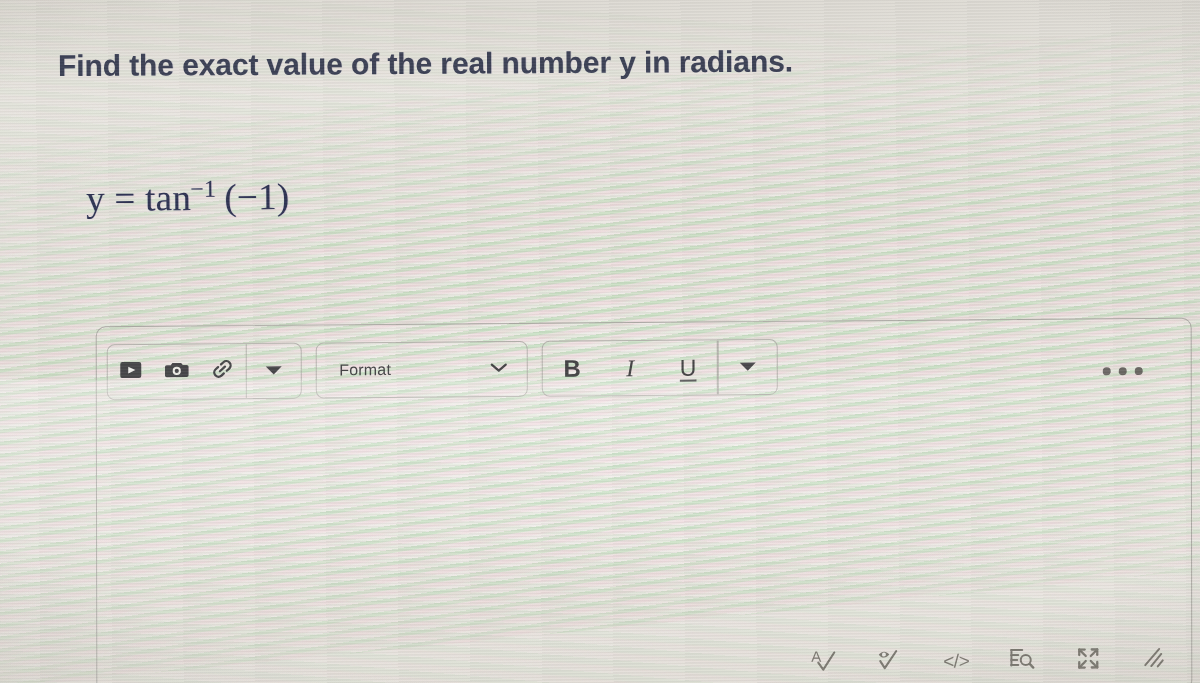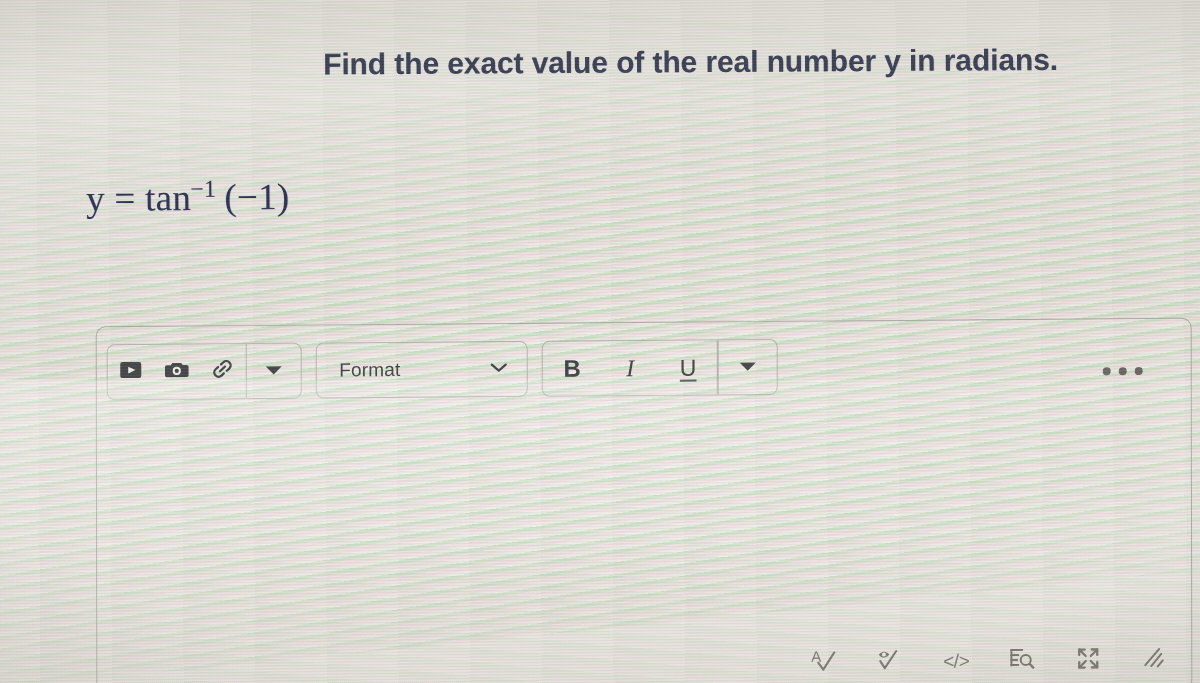--- a/index.html
+++ b/index.html
@@ -190,21 +190,21 @@
   .caret-btn {
     min-width: 54px;
   }
 
   .fmt-group {
     width: 212px;
     justify-content: space-between;
     padding: 0 18px 0 22px;
   }
   .fmt-label {
-    font-size: 19px;
+    font-size: 16px;
     color: #3b3b3d;
     letter-spacing: 0.2px;
   }
 
   .bold-btn   { font-family: "Liberation Sans", sans-serif; font-weight: bold; font-size: 24px; }
   .italic-btn { font-family: "Liberation Serif", serif; font-style: italic; font-size: 24px; }
   .under-btn  { font-family: "Liberation Sans", sans-serif; font-size: 23px; text-decoration: underline; text-underline-offset: 4px; }
 
   .bius-group .tb-btn { min-width: 58px; }
 
@@ -243,21 +243,20 @@
   .code-icon-txt {
     font-family: "Liberation Sans", sans-serif;
     font-size: 19px;
     letter-spacing: -0.5px;
     color: #6e6a63;
   }
 
   
   .content {
     filter: blur(0.32px) saturate(1.02);
-    text-align: right;
   }
   .editor, .status-bar, .overflow-btn {
     opacity: 0.93;
   }
 
   
   .bg-glare {
     position: absolute;
     left: 0;
     top: 380px;

